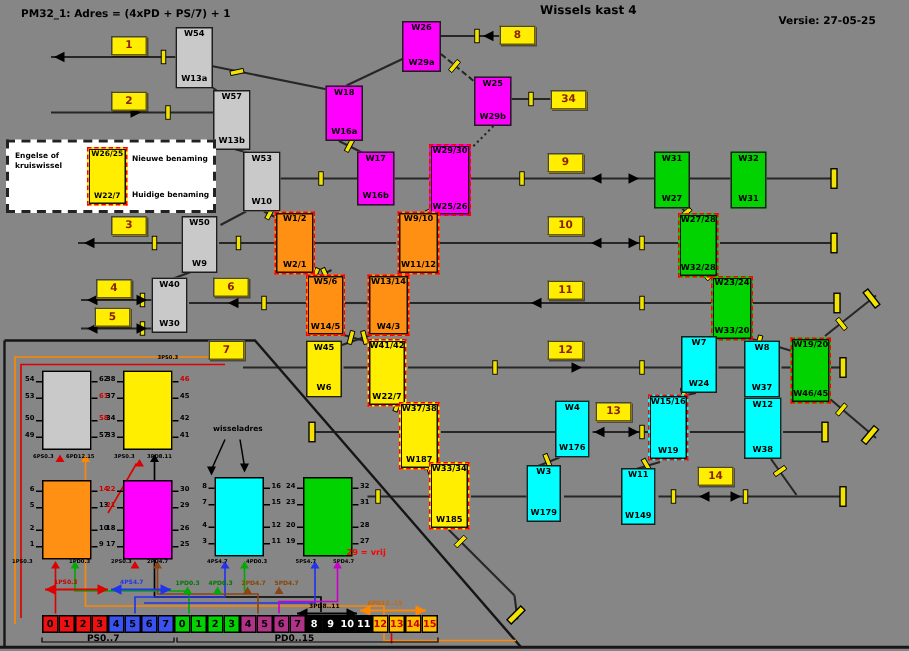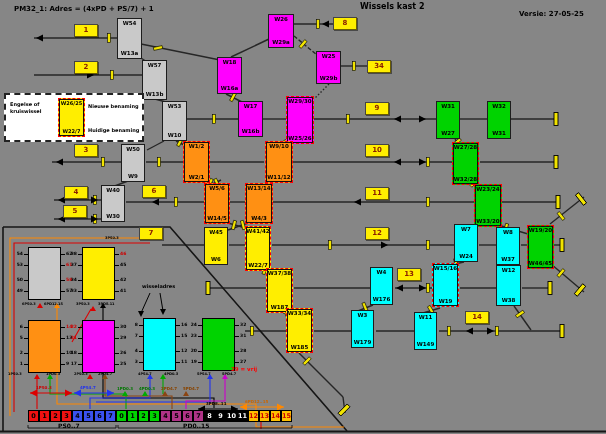--- a/index.html
+++ b/index.html
@@ -217,21 +217,21 @@
       <polygon points="198,409 205,405.5 205,412.5" fill="#000000"></polygon>
       <polygon points="238,409 231,405.5 231,412.5" fill="#000000"></polygon>
       <line x1="240" y1="407" x2="284" y2="407" stroke="#ff8800" stroke-width="1.2"></line>
       <polygon points="240,407 247,403.5 247,410.5" fill="#ff8800"></polygon>
       <polygon points="284,407 277,403.5 277,410.5" fill="#ff8800"></polygon>
       <path d="M28,425 L28,428 L116,428 L116,425" stroke="#000" stroke-width="0.8" fill="none"></path>
       <path d="M118,425 L118,428 L292,428 L292,425" stroke="#000" stroke-width="0.8" fill="none"></path>
     </svg>
 
   <div class="hdr" style="left:14px;top:5px;font-size:7px;">PM32_1: Adres = (4xPD + PS/7) + 1</div>
-  <div class="hdr" style="left:360px;top:2px;font-size:8px;">Wissels kast 2</div>
+  <div class="hdr" style="left:360px;top:2px;font-size:8px;">Wissels kast 4</div>
   <div class="hdr" style="left:519px;top:10px;font-size:7px;">Versie: 27-05-25</div>
 
   <div class="legend">
     <div class="t" style="left:4px;top:6px;">Engelse of</div>
     <div class="t" style="left:4px;top:13px;">kruiswissel</div>
     <div class="legend-sw">
       <span>W26/25</span>
       <span>W22/7</span>
     </div>
     <div class="t" style="left:82px;top:8px;">Nieuwe benaming</div>

